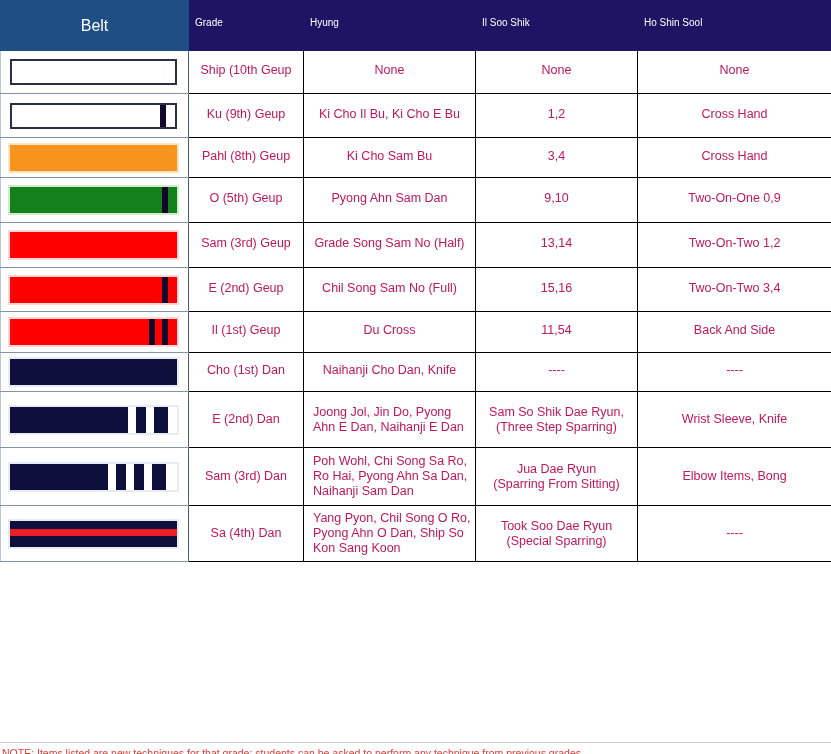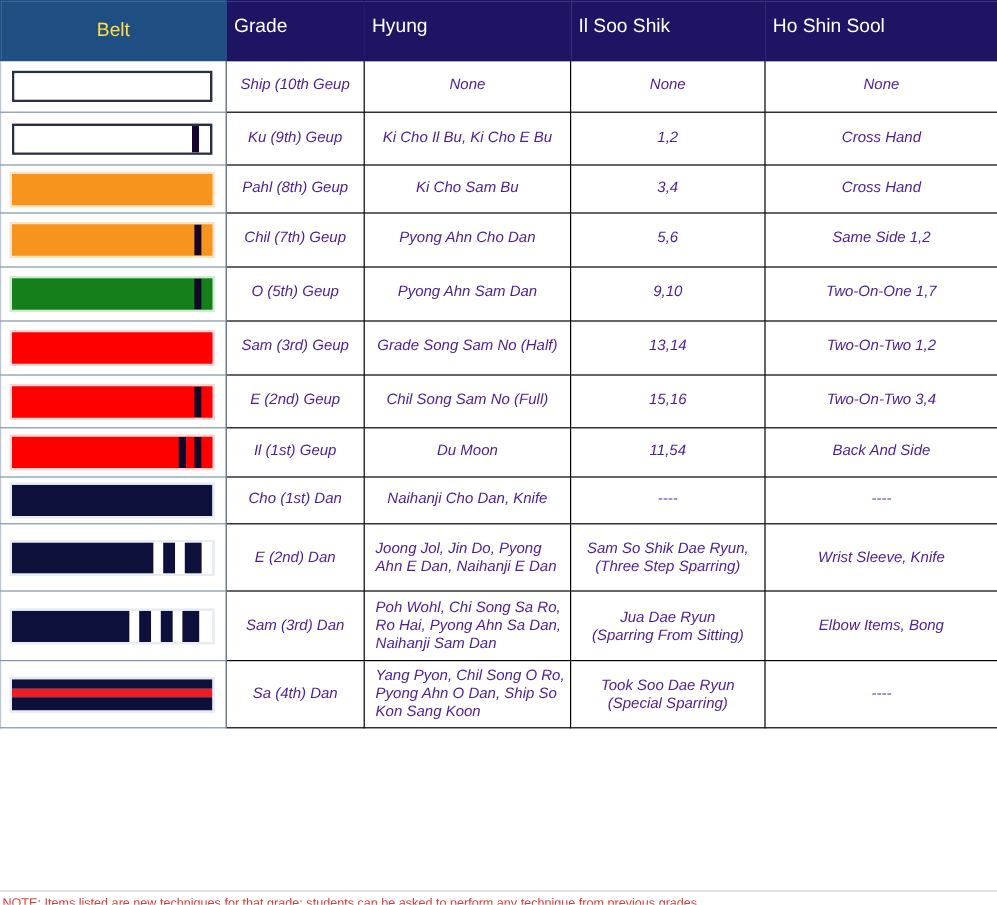--- a/index.html
+++ b/index.html
@@ -19,54 +19,53 @@
   table.grid td, table.grid th{
     padding:0;margin:0;
     border:1px solid #000000;
     vertical-align:middle;
     font-weight:normal;
   }
 
   
   .hdr-belt{
     background:#1f4e82;
-    color:#fde047;
+    color:#ffffff;
     font-weight:bold;
     font-size:16px;
     text-align:center;
     vertical-align:middle;
     border:1px solid #1f4e82 !important;
   }
   .hdr{
     background:#1d1464;
     color:#ffffff;
     font-weight:bold;
-    font-size:16px;
+    font-size:10px;
     text-align:left;
     vertical-align:bottom;
     padding:0 0 6px 6px !important;
     border:1px solid #1d1464 !important;
   }
 
   
   .c-belt{
     background:#ffffff;
     border-left:1px solid #b9c6d8 !important;
     border-right:1px solid #4b5d73 !important;
     border-top:1px solid #b9c6d8 !important;
     border-bottom:1px solid #8193a9 !important;
     padding:0 !important;
   }
   .c-txt{
     font-size:12.5px;
-    color:#4c1d95;
+    color:#be185d;
     text-align:center;
     line-height:15px;
     padding:2px 3px !important;
-    font-style:italic;
   }
   .c-grade{ text-align:center; }
   .c-hyung{ text-align:center; }
   .c-hyung.multi{
     text-align:left;
     padding-left:9px !important;
     white-space:nowrap;
   }
   .c-iss{ text-align:center; }
   .c-hss{ text-align:center; }
@@ -189,46 +188,31 @@
             </div>
           </td>
           <td class="c-txt c-grade baseline">Pahl (8th) Geup</td>
           <td class="c-txt c-hyung baseline">Ki Cho Sam Bu</td>
           <td class="c-txt c-iss baseline">3,4</td>
           <td class="c-txt c-hss baseline">Cross Hand</td>
         </tr>
         <tr style="height: 45px;">
           <td class="c-belt">
             <div class="beltwrap">
-              <div class="belt glow-orange" style="background: rgb(247, 148, 30);">
-                <div class="seg" style="width: 152px; background: rgb(247, 148, 30);"></div>
-                <div class="stripe" style="width: 6px; background: rgb(20, 6, 42);"></div>
-                <div class="seg" style="width: 9px; background: rgb(247, 148, 30);"></div>
-              </div>
-            </div>
-          </td>
-          <td class="c-txt c-grade baseline">Chil (7th) Geup</td>
-          <td class="c-txt c-hyung baseline">Pyong Ahn Cho Dan</td>
-          <td class="c-txt c-iss baseline">5,6</td>
-          <td class="c-txt c-hss baseline">Same Side 1,2</td>
-        </tr>
-        <tr style="height: 45px;">
-          <td class="c-belt">
-            <div class="beltwrap">
               <div class="belt glow-green" style="background: rgb(20, 128, 28);">
                 <div class="seg" style="width: 152px; background: rgb(20, 128, 28);"></div>
                 <div class="stripe" style="width: 6px; background: rgb(20, 6, 42);"></div>
                 <div class="seg" style="width: 9px; background: rgb(20, 128, 28);"></div>
               </div>
             </div>
           </td>
           <td class="c-txt c-grade baseline">O (5th) Geup</td>
           <td class="c-txt c-hyung baseline">Pyong Ahn Sam Dan</td>
           <td class="c-txt c-iss baseline">9,10</td>
-          <td class="c-txt c-hss baseline">Two-On-One 1,7</td>
+          <td class="c-txt c-hss baseline">Two-On-One 0,9</td>
         </tr>
         <tr style="height: 45px;">
           <td class="c-belt">
             <div class="beltwrap">
               <div class="belt glow-red" style="background: rgb(254, 0, 0);">
                 <div class="seg" style="width: 167px; background: rgb(254, 0, 0);"></div>
               </div>
             </div>
           </td>
           <td class="c-txt c-grade baseline">Sam (3rd) Geup</td>
@@ -257,21 +241,21 @@
               <div class="belt glow-red" style="background: rgb(254, 0, 0);">
                 <div class="seg" style="width: 139px; background: rgb(254, 0, 0);"></div>
                 <div class="stripe" style="width: 6px; background: rgb(20, 6, 42);"></div>
                 <div class="seg" style="width: 7px; background: rgb(254, 0, 0);"></div>
                 <div class="stripe" style="width: 6px; background: rgb(20, 6, 42);"></div>
                 <div class="seg" style="width: 9px; background: rgb(254, 0, 0);"></div>
               </div>
             </div>
           </td>
           <td class="c-txt c-grade baseline">Il (1st) Geup</td>
-          <td class="c-txt c-hyung baseline">Du Moon</td>
+          <td class="c-txt c-hyung baseline">Du Cross</td>
           <td class="c-txt c-iss baseline">11,54</td>
           <td class="c-txt c-hss baseline">Back And Side</td>
         </tr>
         <tr style="height: 39px;">
           <td class="c-belt">
             <div class="beltwrap">
               <div class="belt dan glow-navy">
                 <div class="seg" style="width: 167px; background: rgb(12, 16, 58);"></div>
               </div>
             </div>

